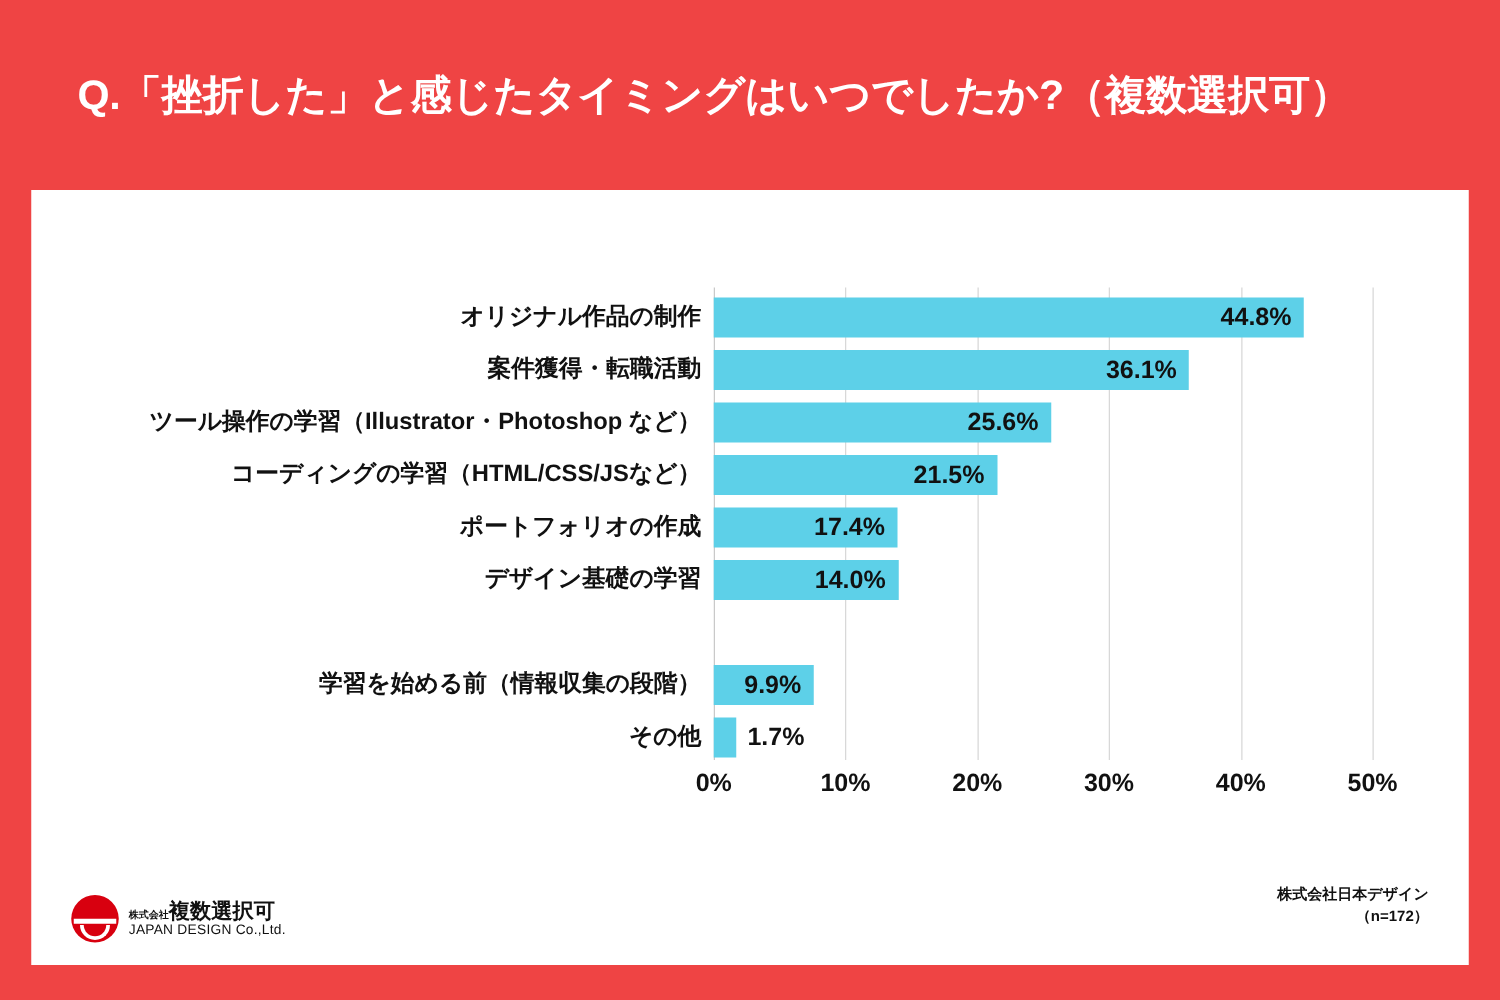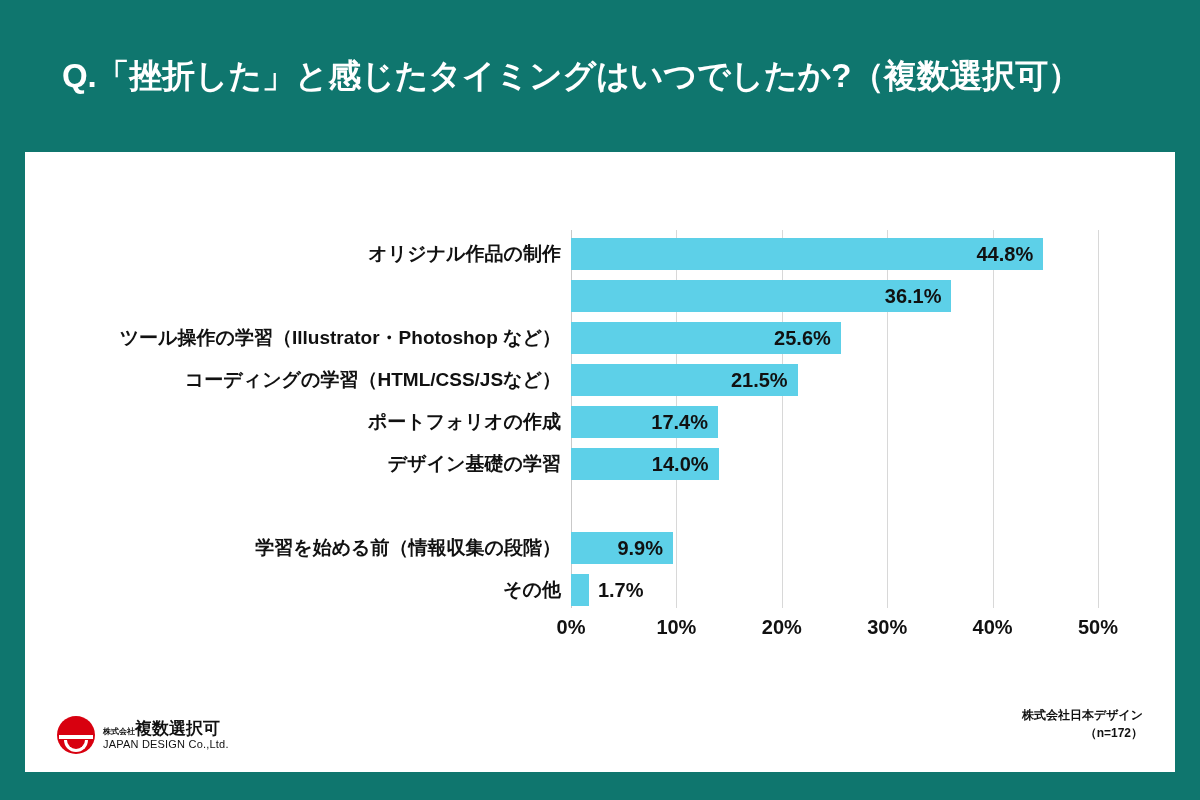--- a/index.html
+++ b/index.html
@@ -6,21 +6,21 @@
   html, body {
     width:1200px; height:800px;
     background:#0B50B5;
     font-family:"Liberation Sans", sans-serif;
     overflow:hidden;
   }
 
   #slide {
     position:relative;
     width:1200px; height:800px;
-    background:#0f766e;
+    background:#ef4444;
   }
 
   
   #title-band {
     position:absolute;
     left:0; top:0;
     width:1200px; height:152px;
     display:flex; align-items:center;
   }
   #page-title {
@@ -184,20 +184,21 @@
           <div class="gridline" style="left: 210.8px;"></div>
           <div class="gridline" style="left: 316.2px;"></div>
           <div class="gridline" style="left: 421.6px;"></div>
           <div class="gridline" style="left: 527px;"></div>
           <div class="row" style="top: 8px; width: 472.192px;">
             <div class="cat-label">オリジナル作品の制作</div>
             <div class="bar" style="width: 100%; background: rgb(93, 208, 232);"></div>
             <div class="bar-value inside">44.8%</div>
           </div>
           <div class="row" style="top: 50px; width: 380.494px;">
+            <div class="cat-label">案件獲得・転職活動</div>
             <div class="bar" style="width: 100%; background: rgb(93, 208, 232);"></div>
             <div class="bar-value inside">36.1%</div>
           </div>
           <div class="row" style="top: 92px; width: 269.824px;">
             <div class="cat-label">ツール操作の学習（Illustrator・Photoshop など）</div>
             <div class="bar" style="width: 100%; background: rgb(93, 208, 232);"></div>
             <div class="bar-value inside">25.6%</div>
           </div>
           <div class="row" style="top: 134px; width: 226.61px;">
             <div class="cat-label">コーディングの学習（HTML/CSS/JSなど）</div>
@@ -207,21 +208,21 @@
           <div class="row" style="top: 176px; width: 147px;">
             <div class="cat-label">ポートフォリオの作成</div>
             <div class="bar" style="width: 100%; background: rgb(93, 208, 232);"></div>
             <div class="bar-value inside">17.4%</div>
           </div>
           <div class="row" style="top: 218px; width: 147.56px;">
             <div class="cat-label">デザイン基礎の学習</div>
             <div class="bar" style="width: 100%; background: rgb(93, 208, 232);"></div>
             <div class="bar-value inside">14.0%</div>
           </div>
-          <div class="row" style="top: 302px; width: 102px;">
+          <div class="row" style="top: 302px; width: 80px;">
             <div class="cat-label">学習を始める前（情報収集の段階）</div>
             <div class="bar" style="width: 100%; background: rgb(93, 208, 232);"></div>
             <div class="bar-value inside">9.9%</div>
           </div>
           <div class="row" style="top: 344px; width: 17.918px;">
             <div class="cat-label">その他</div>
             <div class="bar" style="width: 100%; background: rgb(93, 208, 232);"></div>
             <div class="bar-value outside">1.7%</div>
           </div>
           <div class="tick" style="left: 0px;">0%</div>

